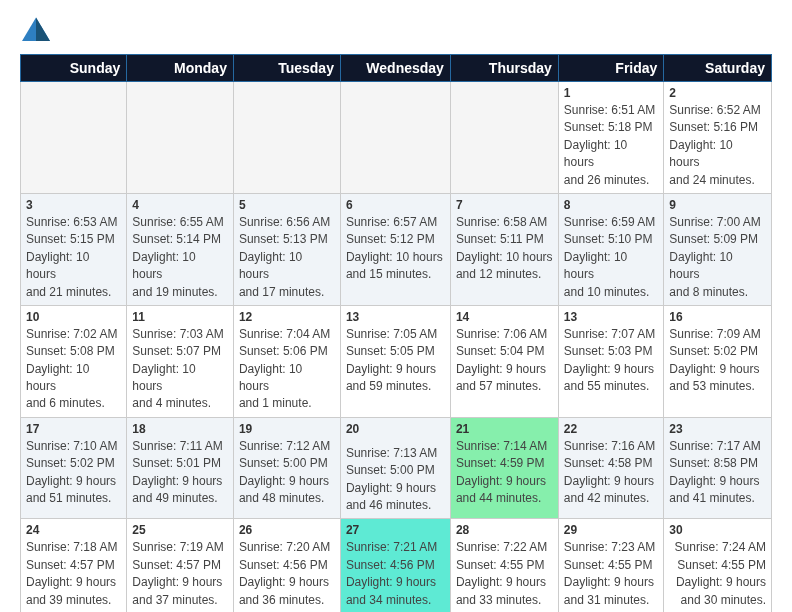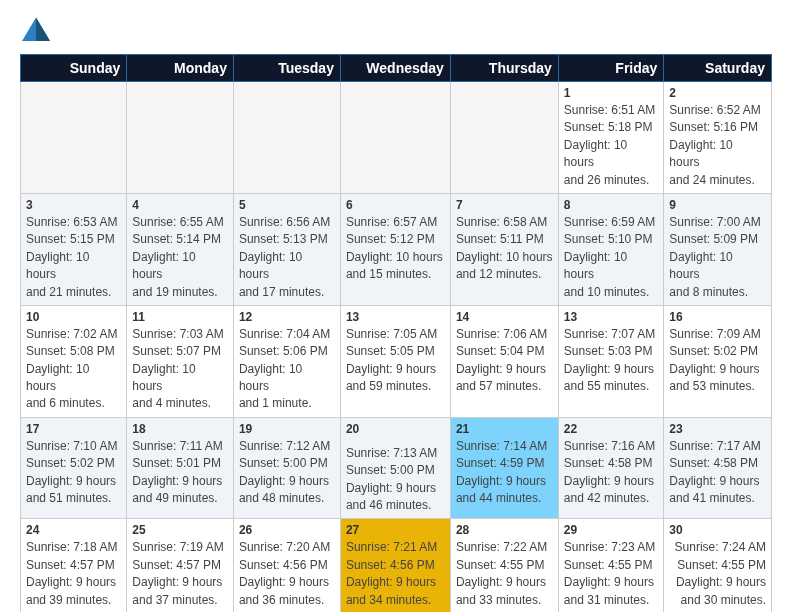--- a/index.html
+++ b/index.html
@@ -270,38 +270,38 @@
 Daylight: 9 hours
 and 48 minutes.</div>
           </td>
           <td style="background: rgb(240, 244, 248);">
             <span class="day-number">20</span>
             <div class="day-info" style="white-space: pre-line; margin-top: 9px;">Sunrise: 7:13 AM
 Sunset: 5:00 PM
 Daylight: 9 hours
 and 46 minutes.</div>
           </td>
-          <td style="background: #7dd3fc;">
+          <td style="background: #86efac;">
             <span class="day-number">21</span>
             <div class="day-info" style="white-space: pre-line;">Sunrise: 7:14 AM
 Sunset: 4:59 PM
 Daylight: 9 hours
 and 44 minutes.</div>
           </td>
           <td style="background: rgb(240, 244, 248);">
             <span class="day-number">22</span>
             <div class="day-info" style="white-space: pre-line;">Sunrise: 7:16 AM
 Sunset: 4:58 PM
 Daylight: 9 hours
 and 42 minutes.</div>
           </td>
           <td style="background: rgb(240, 244, 248);">
             <span class="day-number">23</span>
             <div class="day-info" style="white-space: pre-line;">Sunrise: 7:17 AM
-Sunset: 4:58 PM
+Sunset: 8:58 PM
 Daylight: 9 hours
 and 41 minutes.</div>
           </td>
         </tr>
         <tr>
           <td style="background: rgb(255, 255, 255);">
             <span class="day-number">24</span>
             <div class="day-info" style="white-space: pre-line;">Sunrise: 7:18 AM
 Sunset: 4:57 PM
 Daylight: 9 hours
@@ -314,21 +314,21 @@
 Daylight: 9 hours
 and 37 minutes.</div>
           </td>
           <td style="background: rgb(255, 255, 255);">
             <span class="day-number">26</span>
             <div class="day-info" style="white-space: pre-line;">Sunrise: 7:20 AM
 Sunset: 4:56 PM
 Daylight: 9 hours
 and 36 minutes.</div>
           </td>
-          <td style="background: #eab308;">
+          <td style="background: #5eead4;">
             <span class="day-number">27</span>
             <div class="day-info" style="white-space: pre-line;">Sunrise: 7:21 AM
 Sunset: 4:56 PM
 Daylight: 9 hours
 and 34 minutes.</div>
           </td>
           <td style="background: rgb(255, 255, 255);">
             <span class="day-number">28</span>
             <div class="day-info" style="white-space: pre-line;">Sunrise: 7:22 AM
 Sunset: 4:55 PM

